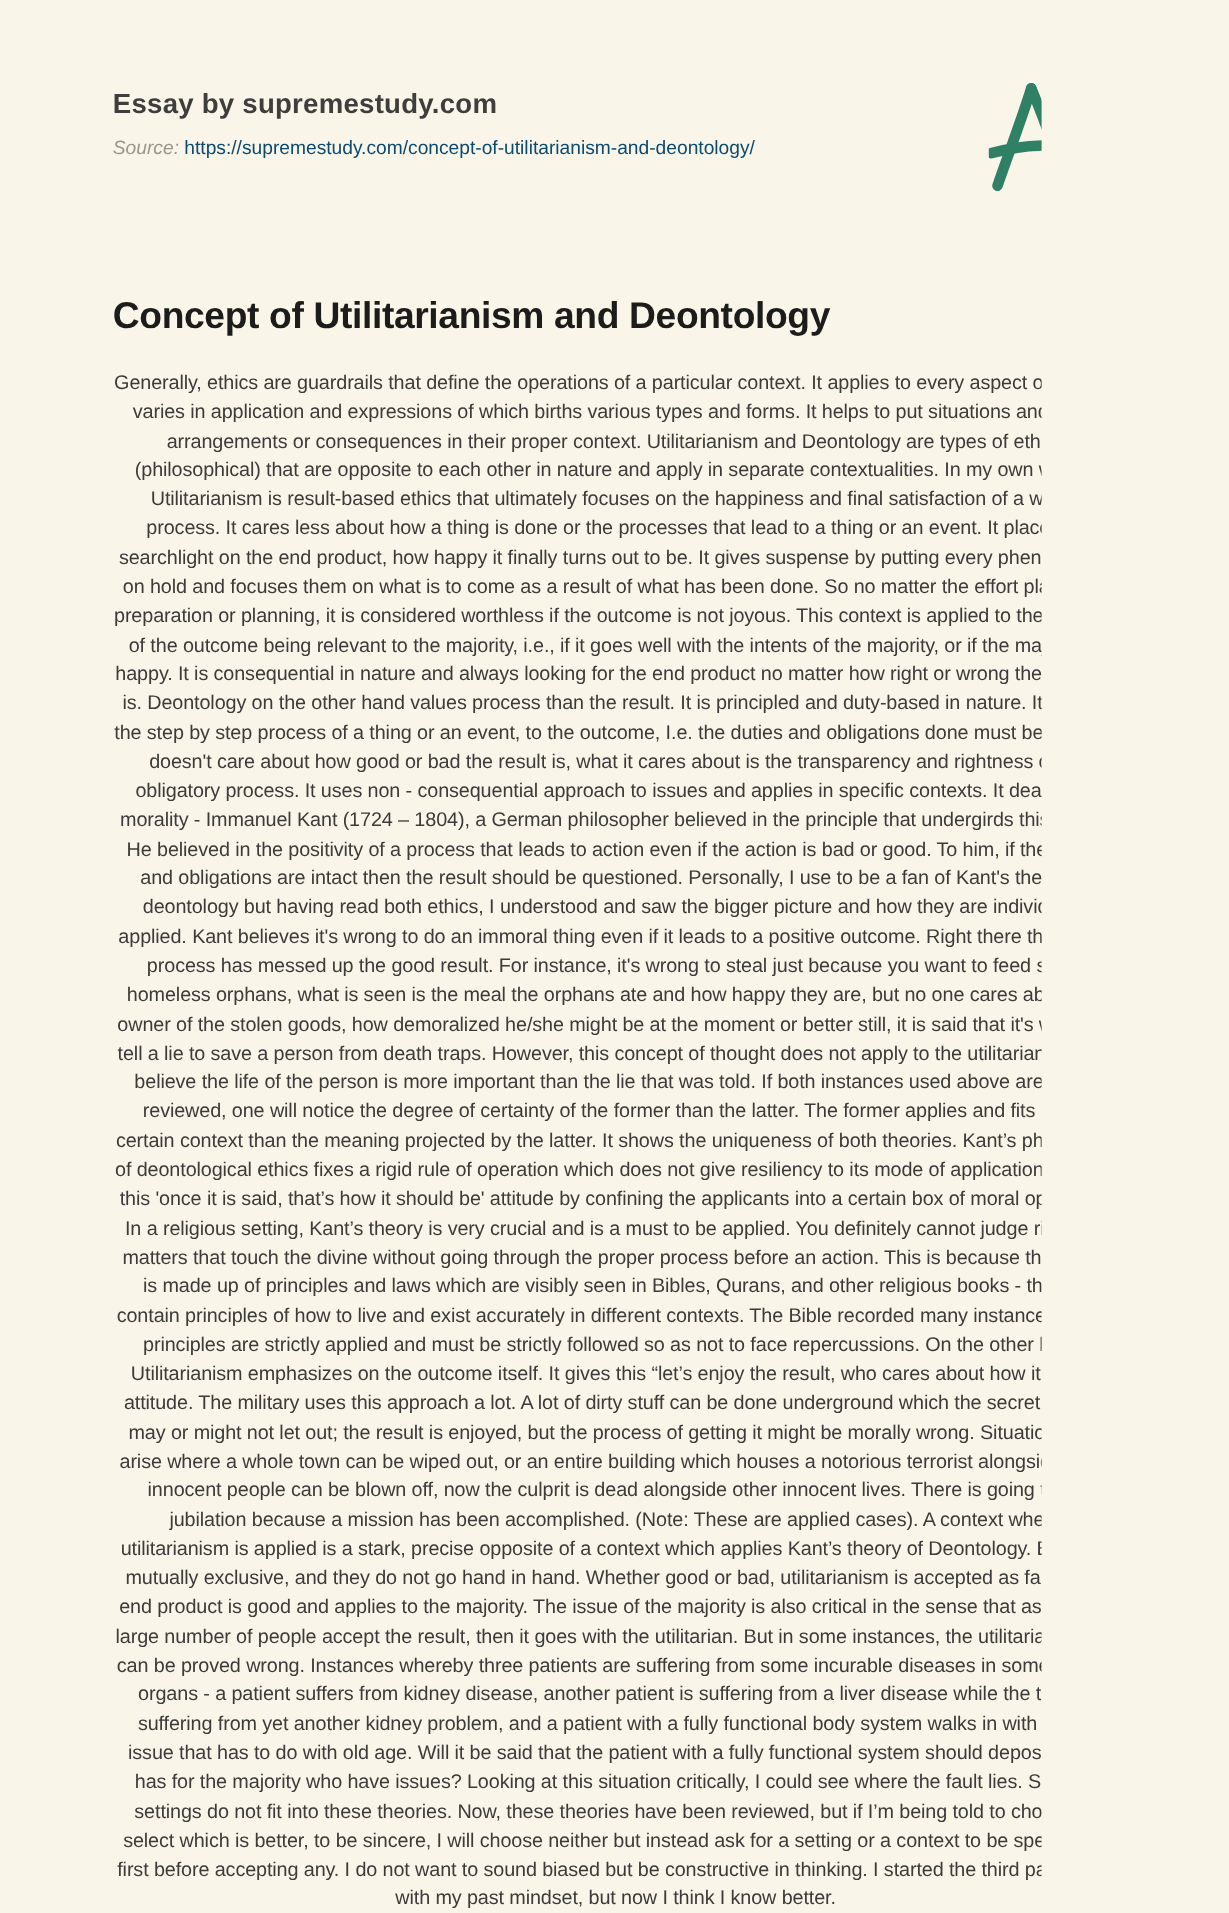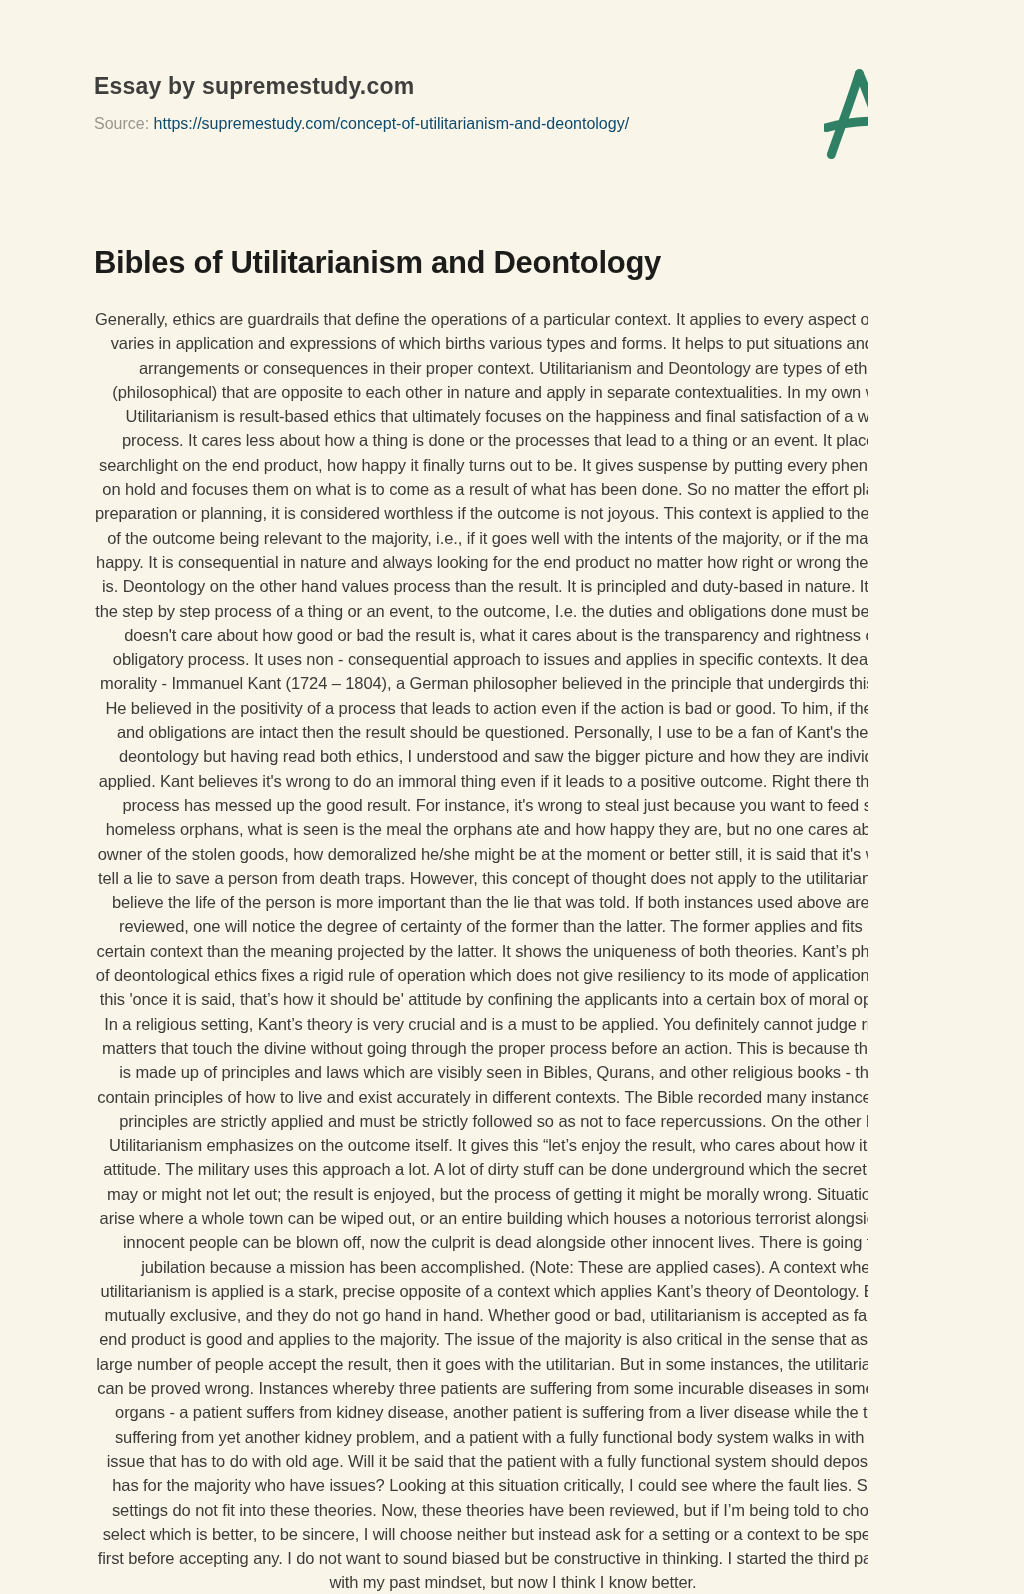--- a/index.html
+++ b/index.html
@@ -20,21 +20,21 @@
     margin: 0;
     font-size: 23px;
     font-weight: bold;
     color: #3e3e3c;
     letter-spacing: 0.2px;
   }
   .source-line {
     margin-top: 15px;
     font-size: 16px;
   }
-  .source-label { color: #9a968c; }
+  .source-label { color: #9a968c; font-style: italic; }
   .source-link {
     color: #0c4a6e;
     text-decoration: none;
     cursor: pointer;
   }
   .logo {
     position: absolute;
     top: 58px;
     left: 824px;
     width: 104px;
@@ -79,17 +79,17 @@
         <path d="M34 14 C42 33 50 56 56 70 C61 82 72 94 81 86 C90 77 94 57 88 44 C85 37 78 33 73 38"></path>
 
         <path d="M80 6 C78 16 76 26 74 34"></path>
 
         <path d="M60 22 C72 18 84 15 95 13"></path>
       </svg>
     </div>
   </header>
 
   <main>
-    <h2 class="essay-title">Bibles of Utilitarianism and Deontology</h2>
+    <h2 class="essay-title">Concept of Utilitarianism and Deontology</h2>
     <p class="essay-body">Generally, ethics are guardrails that define the operations of a particular context. It applies to every aspect of life and varies in application and expressions of which births various types and forms. It helps to put situations and living arrangements or consequences in their proper context. Utilitarianism and Deontology are types of ethics (philosophical) that are opposite to each other in nature and apply in separate contextualities. In my own words, Utilitarianism is result-based ethics that ultimately focuses on the happiness and final satisfaction of a whole process. It cares less about how a thing is done or the processes that lead to a thing or an event. It places its searchlight on the end product, how happy it finally turns out to be. It gives suspense by putting every phenomenon on hold and focuses them on what is to come as a result of what has been done. So no matter the effort placed on preparation or planning, it is considered worthless if the outcome is not joyous. This context is applied to the benefits of the outcome being relevant to the majority, i.e., if it goes well with the intents of the majority, or if the majority is happy. It is consequential in nature and always looking for the end product no matter how right or wrong the process is. Deontology on the other hand values process than the result. It is principled and duty-based in nature. It prefers the step by step process of a thing or an event, to the outcome, I.e. the duties and obligations done must be intact. It doesn't care about how good or bad the result is, what it cares about is the transparency and rightness of an obligatory process. It uses non - consequential approach to issues and applies in specific contexts. It deals with morality - Immanuel Kant (1724 – 1804), a German philosopher believed in the principle that undergirds this ethics. He believed in the positivity of a process that leads to action even if the action is bad or good. To him, if the duties and obligations are intact then the result should be questioned. Personally, I use to be a fan of Kant's theory of deontology but having read both ethics, I understood and saw the bigger picture and how they are individually applied. Kant believes it's wrong to do an immoral thing even if it leads to a positive outcome. Right there the wrong process has messed up the good result. For instance, it's wrong to steal just because you want to feed some homeless orphans, what is seen is the meal the orphans ate and how happy they are, but no one cares about the owner of the stolen goods, how demoralized he/she might be at the moment or better still, it is said that it's wrong to tell a lie to save a person from death traps. However, this concept of thought does not apply to the utilitarian as they believe the life of the person is more important than the lie that was told. If both instances used above are being reviewed, one will notice the degree of certainty of the former than the latter. The former applies and fits into a certain context than the meaning projected by the latter. It shows the uniqueness of both theories. Kant’s philosophy of deontological ethics fixes a rigid rule of operation which does not give resiliency to its mode of application. It gives this 'once it is said, that’s how it should be' attitude by confining the applicants into a certain box of moral operation. In a religious setting, Kant’s theory is very crucial and is a must to be applied. You definitely cannot judge rightly in matters that touch the divine without going through the proper process before an action. This is because the divine is made up of principles and laws which are visibly seen in Bibles, Qurans, and other religious books - they all contain principles of how to live and exist accurately in different contexts. The Bible recorded many instances where principles are strictly applied and must be strictly followed so as not to face repercussions. On the other hand, Utilitarianism emphasizes on the outcome itself. It gives this “let’s enjoy the result, who cares about how it came” attitude. The military uses this approach a lot. A lot of dirty stuff can be done underground which the secret service may or might not let out; the result is enjoyed, but the process of getting it might be morally wrong. Situations can arise where a whole town can be wiped out, or an entire building which houses a notorious terrorist alongside other innocent people can be blown off, now the culprit is dead alongside other innocent lives. There is going to be jubilation because a mission has been accomplished. (Note: These are applied cases). A context where utilitarianism is applied is a stark, precise opposite of a context which applies Kant’s theory of Deontology. Both are mutually exclusive, and they do not go hand in hand. Whether good or bad, utilitarianism is accepted as far as the end product is good and applies to the majority. The issue of the majority is also critical in the sense that as far as a large number of people accept the result, then it goes with the utilitarian. But in some instances, the utilitarian theory can be proved wrong. Instances whereby three patients are suffering from some incurable diseases in some of their organs - a patient suffers from kidney disease, another patient is suffering from a liver disease while the third is suffering from yet another kidney problem, and a patient with a fully functional body system walks in with a little issue that has to do with old age. Will it be said that the patient with a fully functional system should deposit all he has for the majority who have issues? Looking at this situation critically, I could see where the fault lies. Specific settings do not fit into these theories. Now, these theories have been reviewed, but if I’m being told to choose or select which is better, to be sincere, I will choose neither but instead ask for a setting or a context to be spelled out first before accepting any. I do not want to sound biased but be constructive in thinking. I started the third paragraph with my past mindset, but now I think I know better.</p>
   </main>
 
 </div>
 
 </body></html>

